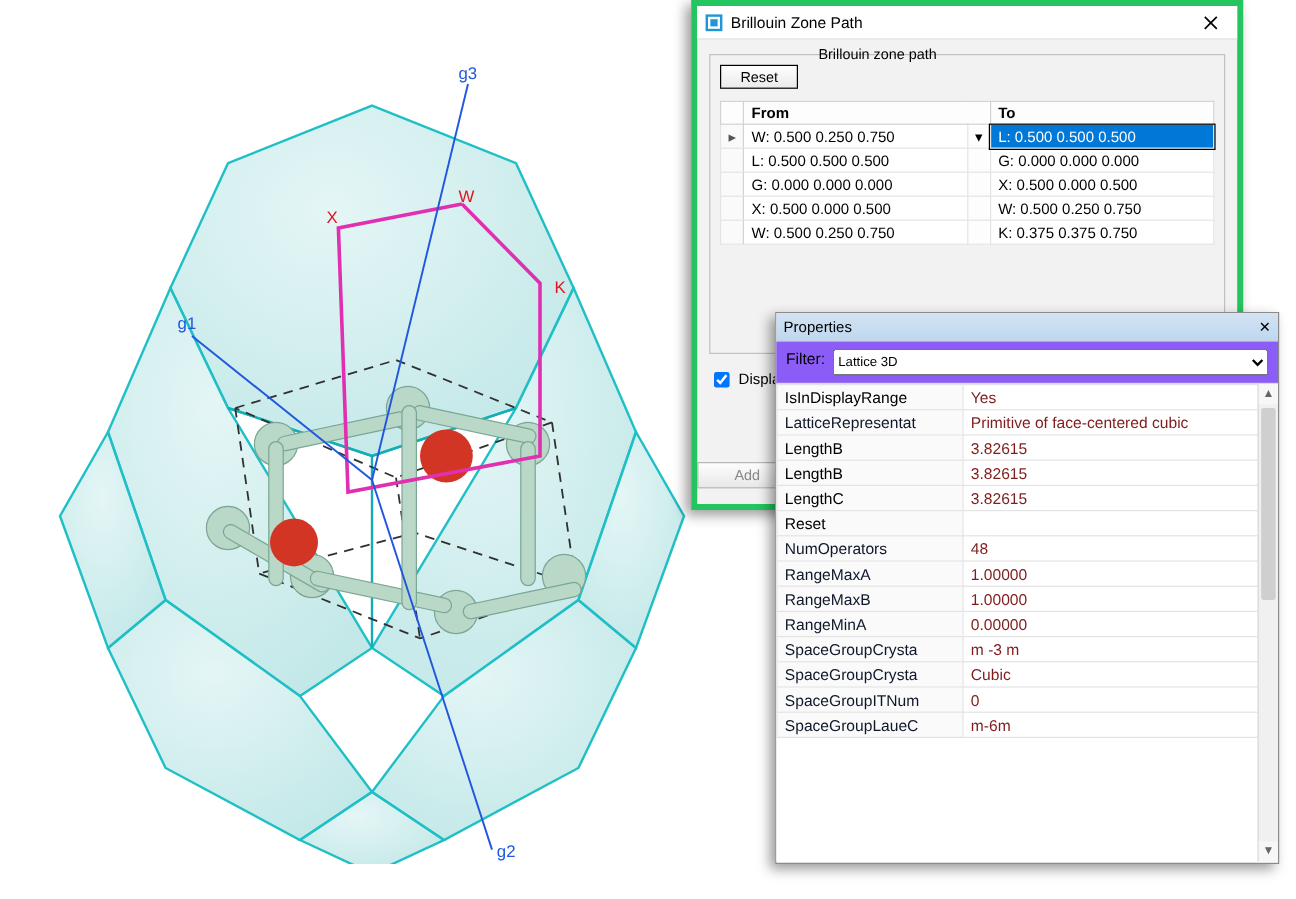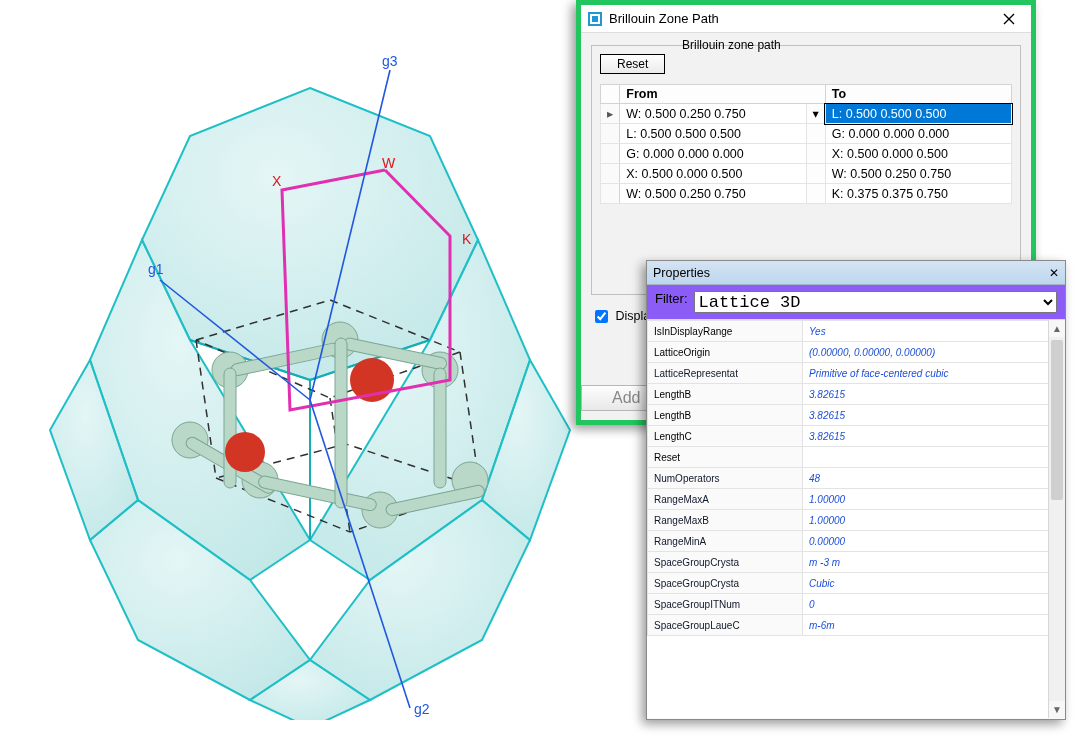--- a/index.html
+++ b/index.html
@@ -67,53 +67,53 @@
     outline: 1px solid #000;
   }
   .bzp-dd {
     width: 16px; text-align: center; background: #fdfdfd; cursor: pointer;
   }
   .bzp-disp { margin-top: 12px; font-size: 12.5px; }
   .bzp-disp input { vertical-align: middle; margin-right: 4px; }
   .bzp-add {
     position: absolute; left: 0; top: 380px;
     background: linear-gradient(#fdfdfd,#e8e8e8); border: 1px solid #b7b7b7;
-    color: #888; padding: 3px 30px; font-size: 16px;
+    color: #888; padding: 3px 30px; font-size: 12px;
   }
 
   
   .props-panel {
     position: absolute; left: 646px; top: 260px; width: 420px; height: 460px;
     background: #f8f8f8; border: 1px solid #8a8a8a;
     box-shadow: -4px 4px 10px rgba(0,0,0,0.4);
   }
   .props-title {
     height: 24px; display: flex; align-items: center; padding: 0 6px;
     background: linear-gradient(#d3e3f3, #bed7ee);
     border-bottom: 1px solid #a4b4c4;
     font-size: 12.5px;
   }
   .props-title .x { font-size: 12px; cursor: pointer; }
   .filter-row {
     display: flex; align-items: flex-start; padding: 6px 8px; gap: 6px;
     background: #8b5cf6; border-bottom: 1px solid #dcdcdc;
   }
-  .filter-row select { flex: 1; font-size: 17px; height: 22px; font-family: Liberation Mono, monospace; }
+  .filter-row select { flex: 1; font-size: 11px; height: 22px; }
   .props-grid {
     position: relative; height: calc(100% - 24px - 36px);
     overflow: hidden; background: #fff;
   }
-  .props-grid table { width: 100%; border-collapse: collapse; font-size: 10px; }
+  .props-grid table { width: 100%; border-collapse: collapse; font-size: 13px; }
   .props-grid td {
     border: 1px solid #e3e3e3; padding: 2px 6px; height: 21px;
   }
   .props-grid td.k { width: 155px; background: #fafafa; color: #555; white-space: nowrap; overflow: hidden; }
   .props-grid td.k.dim { color: #0f172a; }
   .props-grid td.k.strong { color: #000; }
-  .props-grid td.v { color: #1d4ed8; font-style: italic; }
+  .props-grid td.v { color: #7f1d1d; }
   .props-scroll {
     position: absolute; right: 0; top: 0; bottom: 0; width: 17px;
     background: #f0f0f0; border-left: 1px solid #d7d7d7;
   }
   .props-scroll .arrow {
     height: 17px; display:flex; align-items:center; justify-content:center;
     color: #666; font-size: 10px; background: #f7f7f7; cursor: pointer;
   }
   .props-scroll .thumb {
     position: absolute; left: 2px; right: 2px; top: 20px; height: 160px;
@@ -294,24 +294,20 @@
       </select>
     </div>
     <div class="props-grid">
       <table>
           <tbody id="props-tbody">
             <tr>
               <td class="k strong">IsInDisplayRange</td>
               <td class="v">Yes</td>
             </tr>
             <tr>
-              <td class="k strong">LatticeOrigin</td>
-              <td class="v">(0.00000, 0.00000, 0.00000)</td>
-            </tr>
-            <tr>
               <td class="k dim">LatticeRepresentat</td>
               <td class="v">Primitive of face-centered cubic</td>
             </tr>
             <tr>
               <td class="k strong">LengthB</td>
               <td class="v">3.82615</td>
             </tr>
             <tr>
               <td class="k strong">LengthB</td>
               <td class="v">3.82615</td>

